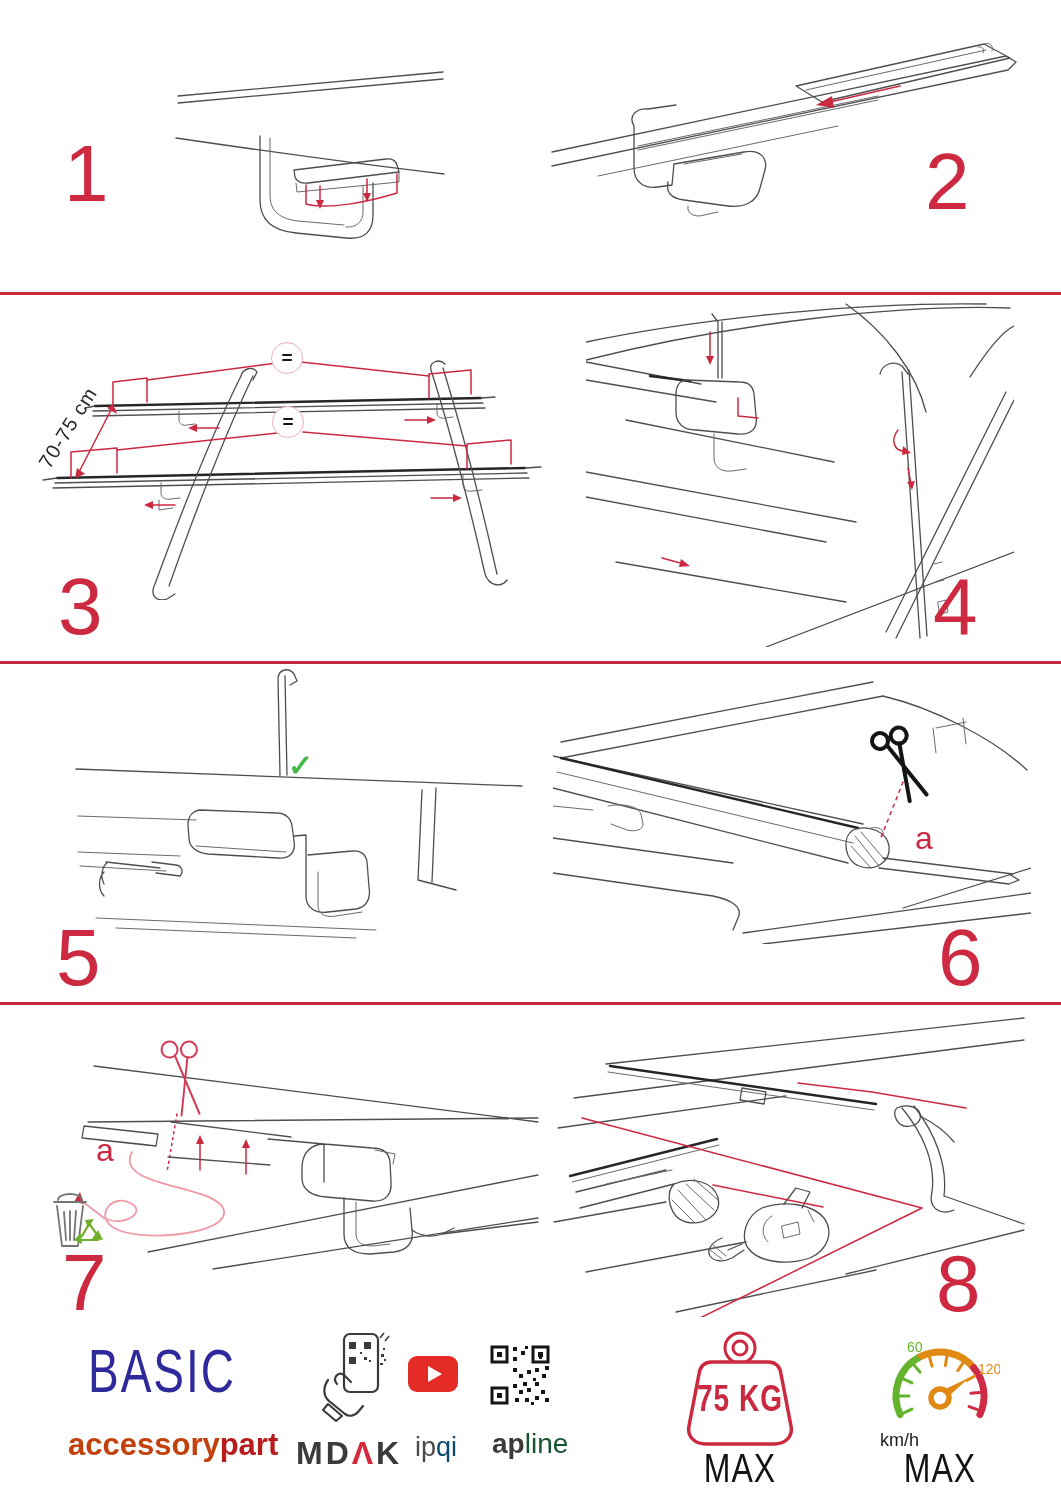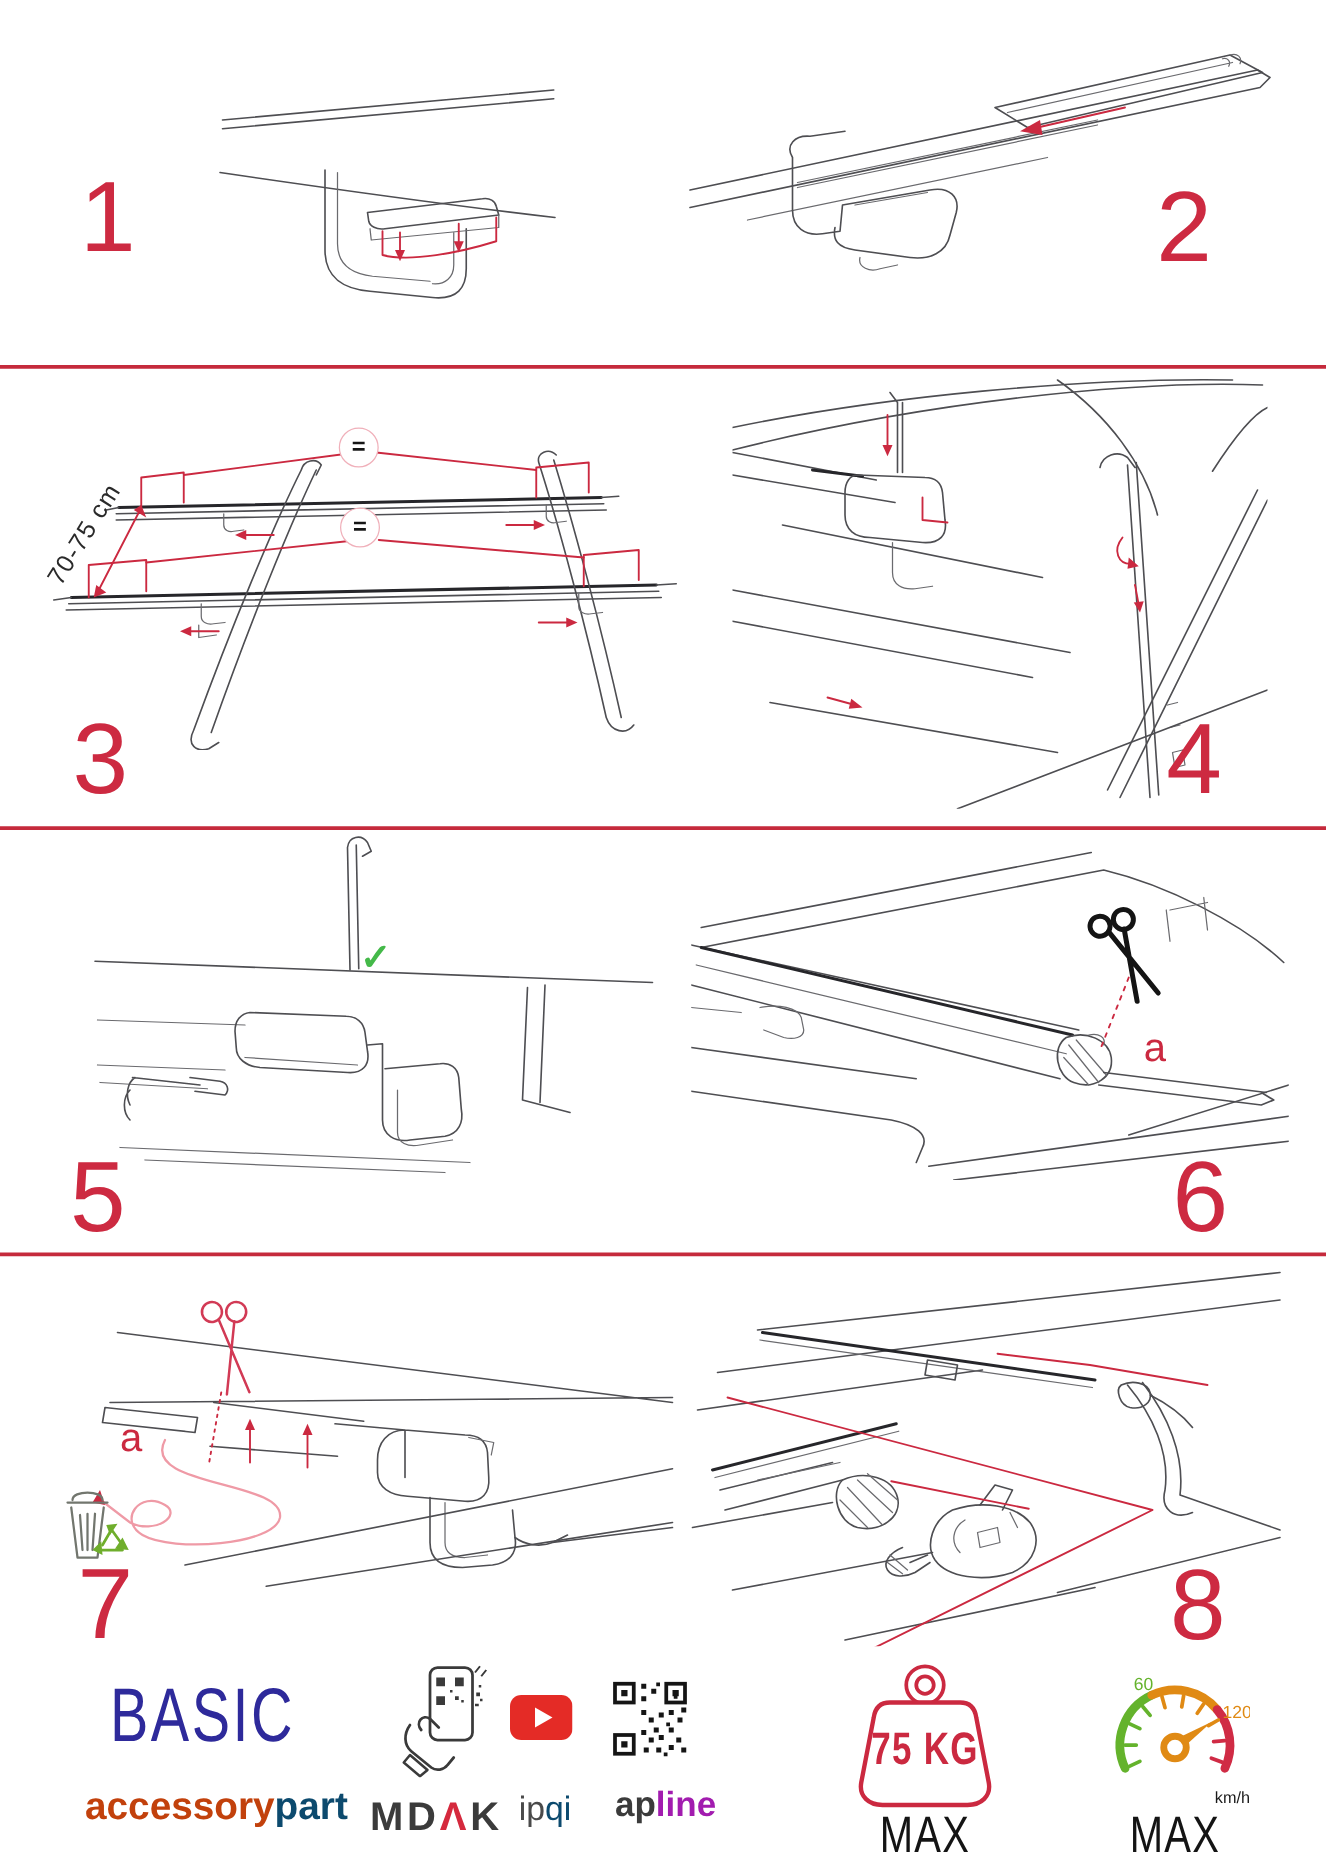--- a/index.html
+++ b/index.html
@@ -25,34 +25,34 @@
             background:#fff;display:flex;align-items:center;justify-content:center;
             font-size:19px;font-weight:800;color:#161616;}
   .measure{position:absolute;font-size:20px;letter-spacing:1px;color:#2a2a2a;
            transform:rotate(-58deg);transform-origin:0 50%;white-space:nowrap;}
   .check{position:absolute;color:#44b949;font-size:30px;font-weight:bold;}
   .part-a{position:absolute;color:#cb2940;font-size:32px;line-height:1;}
   
   .brand-basic{position:absolute;left:88px;top:1341px;color:#2e2a9b;font-size:46px;line-height:1;
                letter-spacing:2px;transform:scaleY(1.32);transform-origin:top left;}
   .brand-logo{position:absolute;left:68px;top:1429px;font-size:31px;font-weight:bold;line-height:1;}
-  .brand-logo .p1{color:#c2410c;} .brand-logo .p2{color:#0c4a6e;margin-top:40px;}
+  .brand-logo .p1{color:#c2410c;} .brand-logo .p2{color:#b91c1c;margin-top:40px;}
   .partner{position:absolute;line-height:1;}
   .mdak{left:296px;top:1437px;font-size:32px;font-weight:bold;letter-spacing:3px;color:#3b3b3b;}
   .mdak .acc{color:#d5293d;}
   .ipqi{left:415px;top:1434px;font-size:27px;color:#4a4a4a;}
   .ipqi .acc{color:#0c4a6e;}
   .apline{left:492px;top:1430px;font-size:28px;color:#3b3b3b;font-weight:bold;}
-  .apline .acc{color:#a21caf;font-weight:bold;}
+  .apline .acc{color:#14532d;font-weight:normal;}
   .kg-label{position:absolute;left:666px;top:1381px;width:148px;text-align:center;
             color:#cb2940;font-size:28px;font-weight:bold;letter-spacing:1px;line-height:1;
             transform:scaleY(1.3);transform-origin:top center;}
   .max-weight{position:absolute;left:666px;top:1447px;width:148px;text-align:center;color:#141414;
               font-size:32px;letter-spacing:1px;line-height:1;transform:scaleY(1.28);transform-origin:top center;}
-  .kmh{position:absolute;left:880px;top:1431px;width:120px;text-align:right;color:#1a1a1a;font-size:13px;line-height:1;}
+  .kmh{position:absolute;left:880px;top:1431px;width:120px;text-align:left;color:#1a1a1a;font-size:18px;line-height:1;}
   .max-speed{position:absolute;left:880px;top:1447px;width:120px;text-align:center;color:#141414;
              font-size:32px;letter-spacing:1px;line-height:1;transform:scaleY(1.28);transform-origin:top center;}
 </style>
 </head>
 <body>
 
 <div class="page">
 
   <svg class="drawing" style="left:168px;top:52px" width="285" height="195" viewBox="0 0 285 195">
     <path class="ln" d="M10,44 L275,20 M10,51 L275,27"></path>

